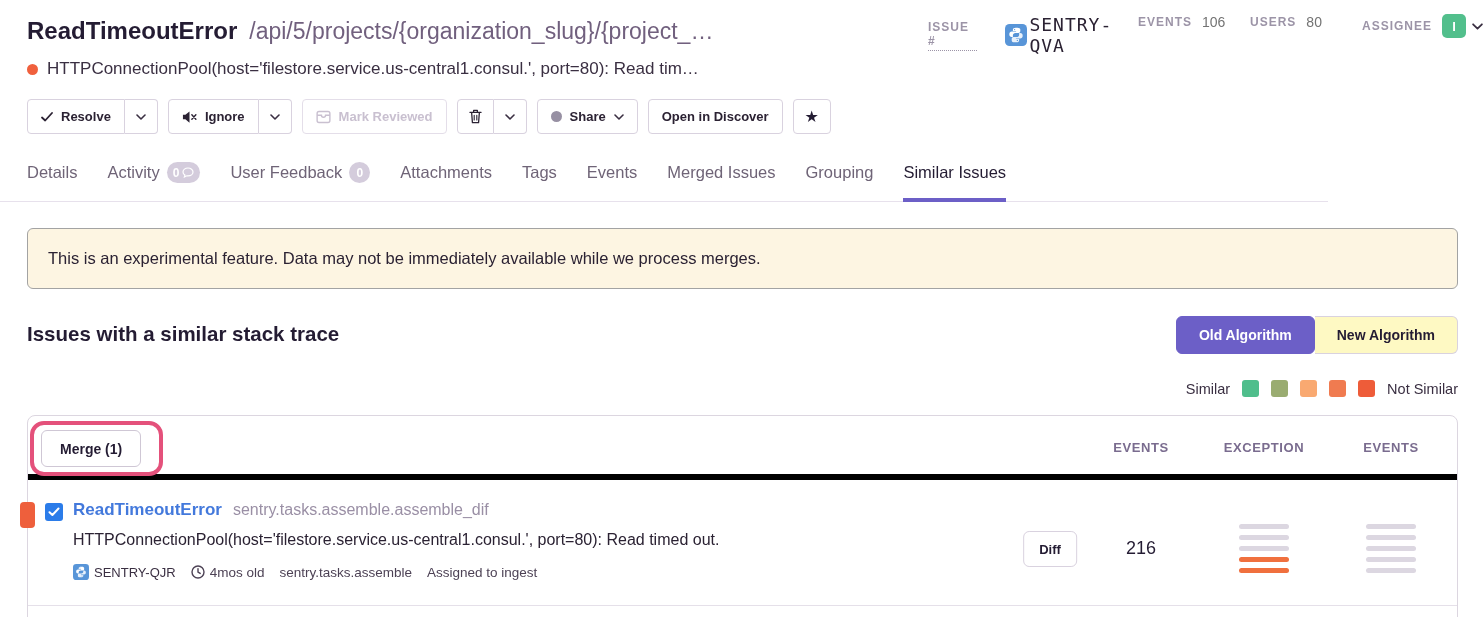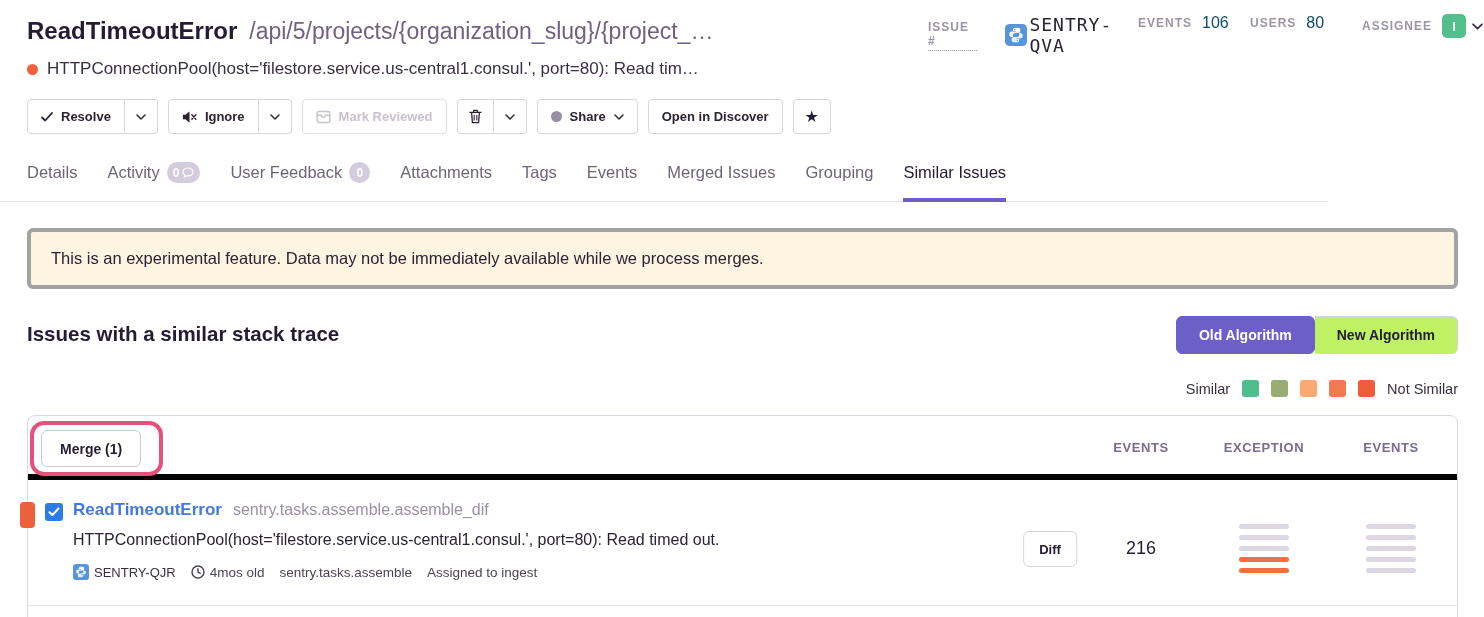--- a/index.html
+++ b/index.html
@@ -12,21 +12,21 @@
   .issue-title { font-size:24px; font-weight:700; color:#241C33; }
   .issue-path { font-size:23px; font-weight:400; color:#71607E; }
   .culprit-row { left:27px; top:59px; display:flex; align-items:center; gap:9px; }
   .level-dot { width:11px; height:11px; border-radius:50%; background:#F0603D; flex:0 0 auto; }
   .culprit-text { font-size:17px; color:#3A2F42; }
 
   .stats { top:14px; right:30px; display:flex; align-items:flex-start; }
   .stat { display:flex; flex-direction:row; align-items:center; gap:10px; }
   .stat-label { font-size:12px; font-weight:700; letter-spacing:1px; color:#9C94A7; }
   .stat-label.dotted { border-bottom:1px dotted #9C94A7; padding-bottom:2px; }
-  .stat-count { font-size:16px; color:#0c4a6e; }
+  .stat-count { font-size:14px; color:#737373; }
   .stat-issue { width:210px; }
   .stat-events, .stat-users { width:112px; }
   .stat-assignee { width:92px; }
   .issue-id-wrap { display:flex; align-items:center; gap:2px;margin-left:18px; }
   .issue-id { font-family:"DejaVu Sans Mono",monospace; font-size:18px; letter-spacing:1px; color:#2B2233; }
   .assignee-wrap { display:flex; align-items:center; gap:6px; }
   .avatar { width:24px; height:24px; border-radius:5px; background:#52BF8C; color:#fff; font-size:13px; font-weight:700; display:flex; align-items:center; justify-content:center; }
   .chev { color:#3A2F42; display:inline-flex; }
 
   
@@ -40,26 +40,26 @@
   .share-dot { width:11px; height:11px; border-radius:50%; background:#9790A3; }
   .star-glyph { font-size:16px; color:#241C33; }
 
   
   .tabs { left:0; top:156px; width:1328px; display:flex; gap:30px; padding:0 0 0 27px; border-bottom:1px solid #E7E1EC; }
   .tab { font-size:16.5px; color:#6F6477; padding:6px 0 15px; cursor:pointer; display:flex; align-items:center; gap:7px; border-bottom:4px solid transparent; margin-bottom:-1px; }
   .tab.active { color:#241C33; font-weight:500; border-bottom-color:#6C5FC7; }
   .badge { background:#D4CCDC; color:#fff; font-size:12px; font-weight:700; min-width:21px; height:21px; border-radius:11px; display:inline-flex; align-items:center; justify-content:center; gap:3px; padding:0 6px; }
 
   
-  .banner { left:27px; right:26px; top:228px; height:61px; background:#FDF5E2; border:4px solid #a3a3a3; border-radius:6px; display:flex; align-items:center; padding:0 20px; font-size:16.5px; color:#2B2233; }
+  .banner { left:27px; right:26px; top:228px; height:61px; background:#FDF5E2; border:1px solid #a3a3a3; border-radius:6px; display:flex; align-items:center; padding:0 20px; font-size:16.5px; color:#2B2233; }
 
   
   .section-heading { left:27px; top:322px; font-size:20.5px; font-weight:700; color:#241C33; }
   .toggle { top:316px; right:26px; display:flex; border-radius:7px; }
-  .toggle-btn { height:38px; padding:0 22px; font-size:14px; font-weight:700; display:flex; align-items:center; cursor:pointer; border:1px solid #D9D2DF; background:#bef264; color:#241C33; font-family:inherit; }
+  .toggle-btn { height:38px; padding:0 22px; font-size:14px; font-weight:700; display:flex; align-items:center; cursor:pointer; border:1px solid #D9D2DF; background:#fef9c3; color:#241C33; font-family:inherit; }
   .toggle-btn.on { background:#6C5FC7; border-color:#6C5FC7; color:#fff; border-radius:6px; }
   .toggle-btn.off { border-left:none; border-radius:0 6px 6px 0; }
 
   
   .legend { top:380px; right:26px; display:flex; align-items:center; gap:12px; font-size:14.5px; color:#3A2F42;justify-content:center; }
   .legend-sq { width:17px; height:17px; border-radius:3px; }
 
   
   .sim-table { left:27px; top:415px; width:1431px; height:210px; background:#fff; border:1px solid #DCD6E0; border-radius:8px 8px 0 0; }
   .table-head { position:relative; height:64px; border-bottom:6px solid #000000; }

